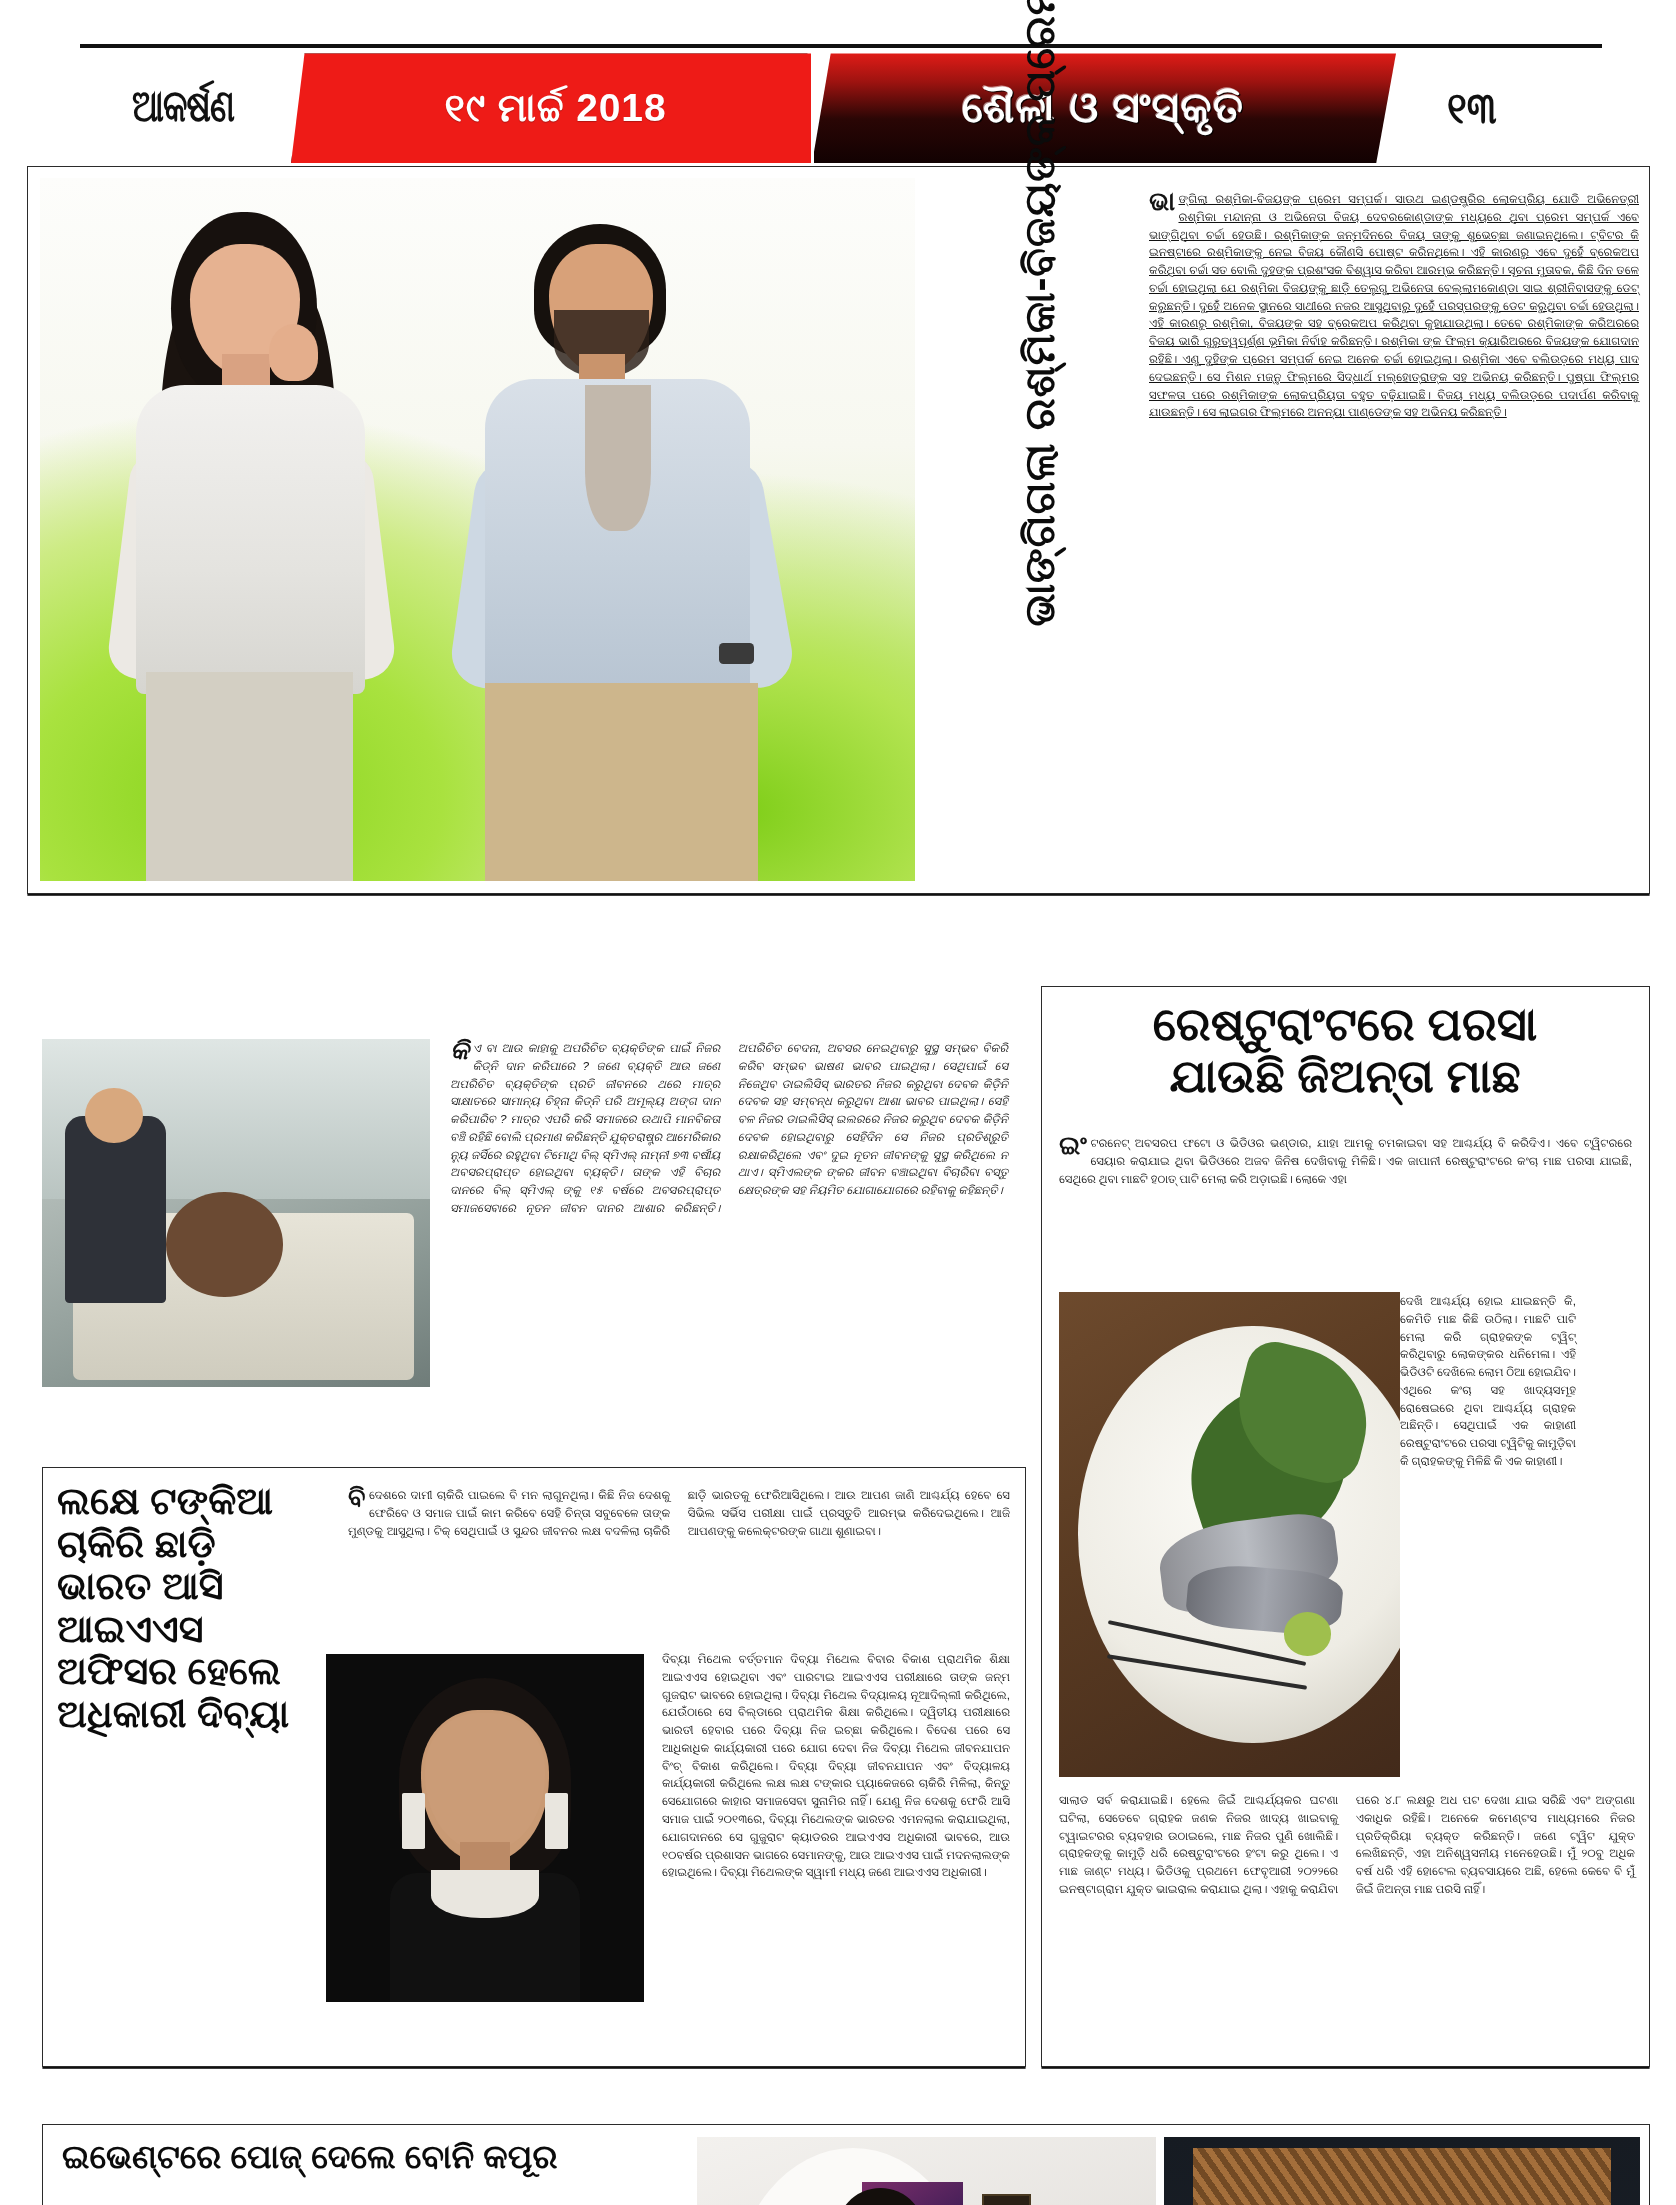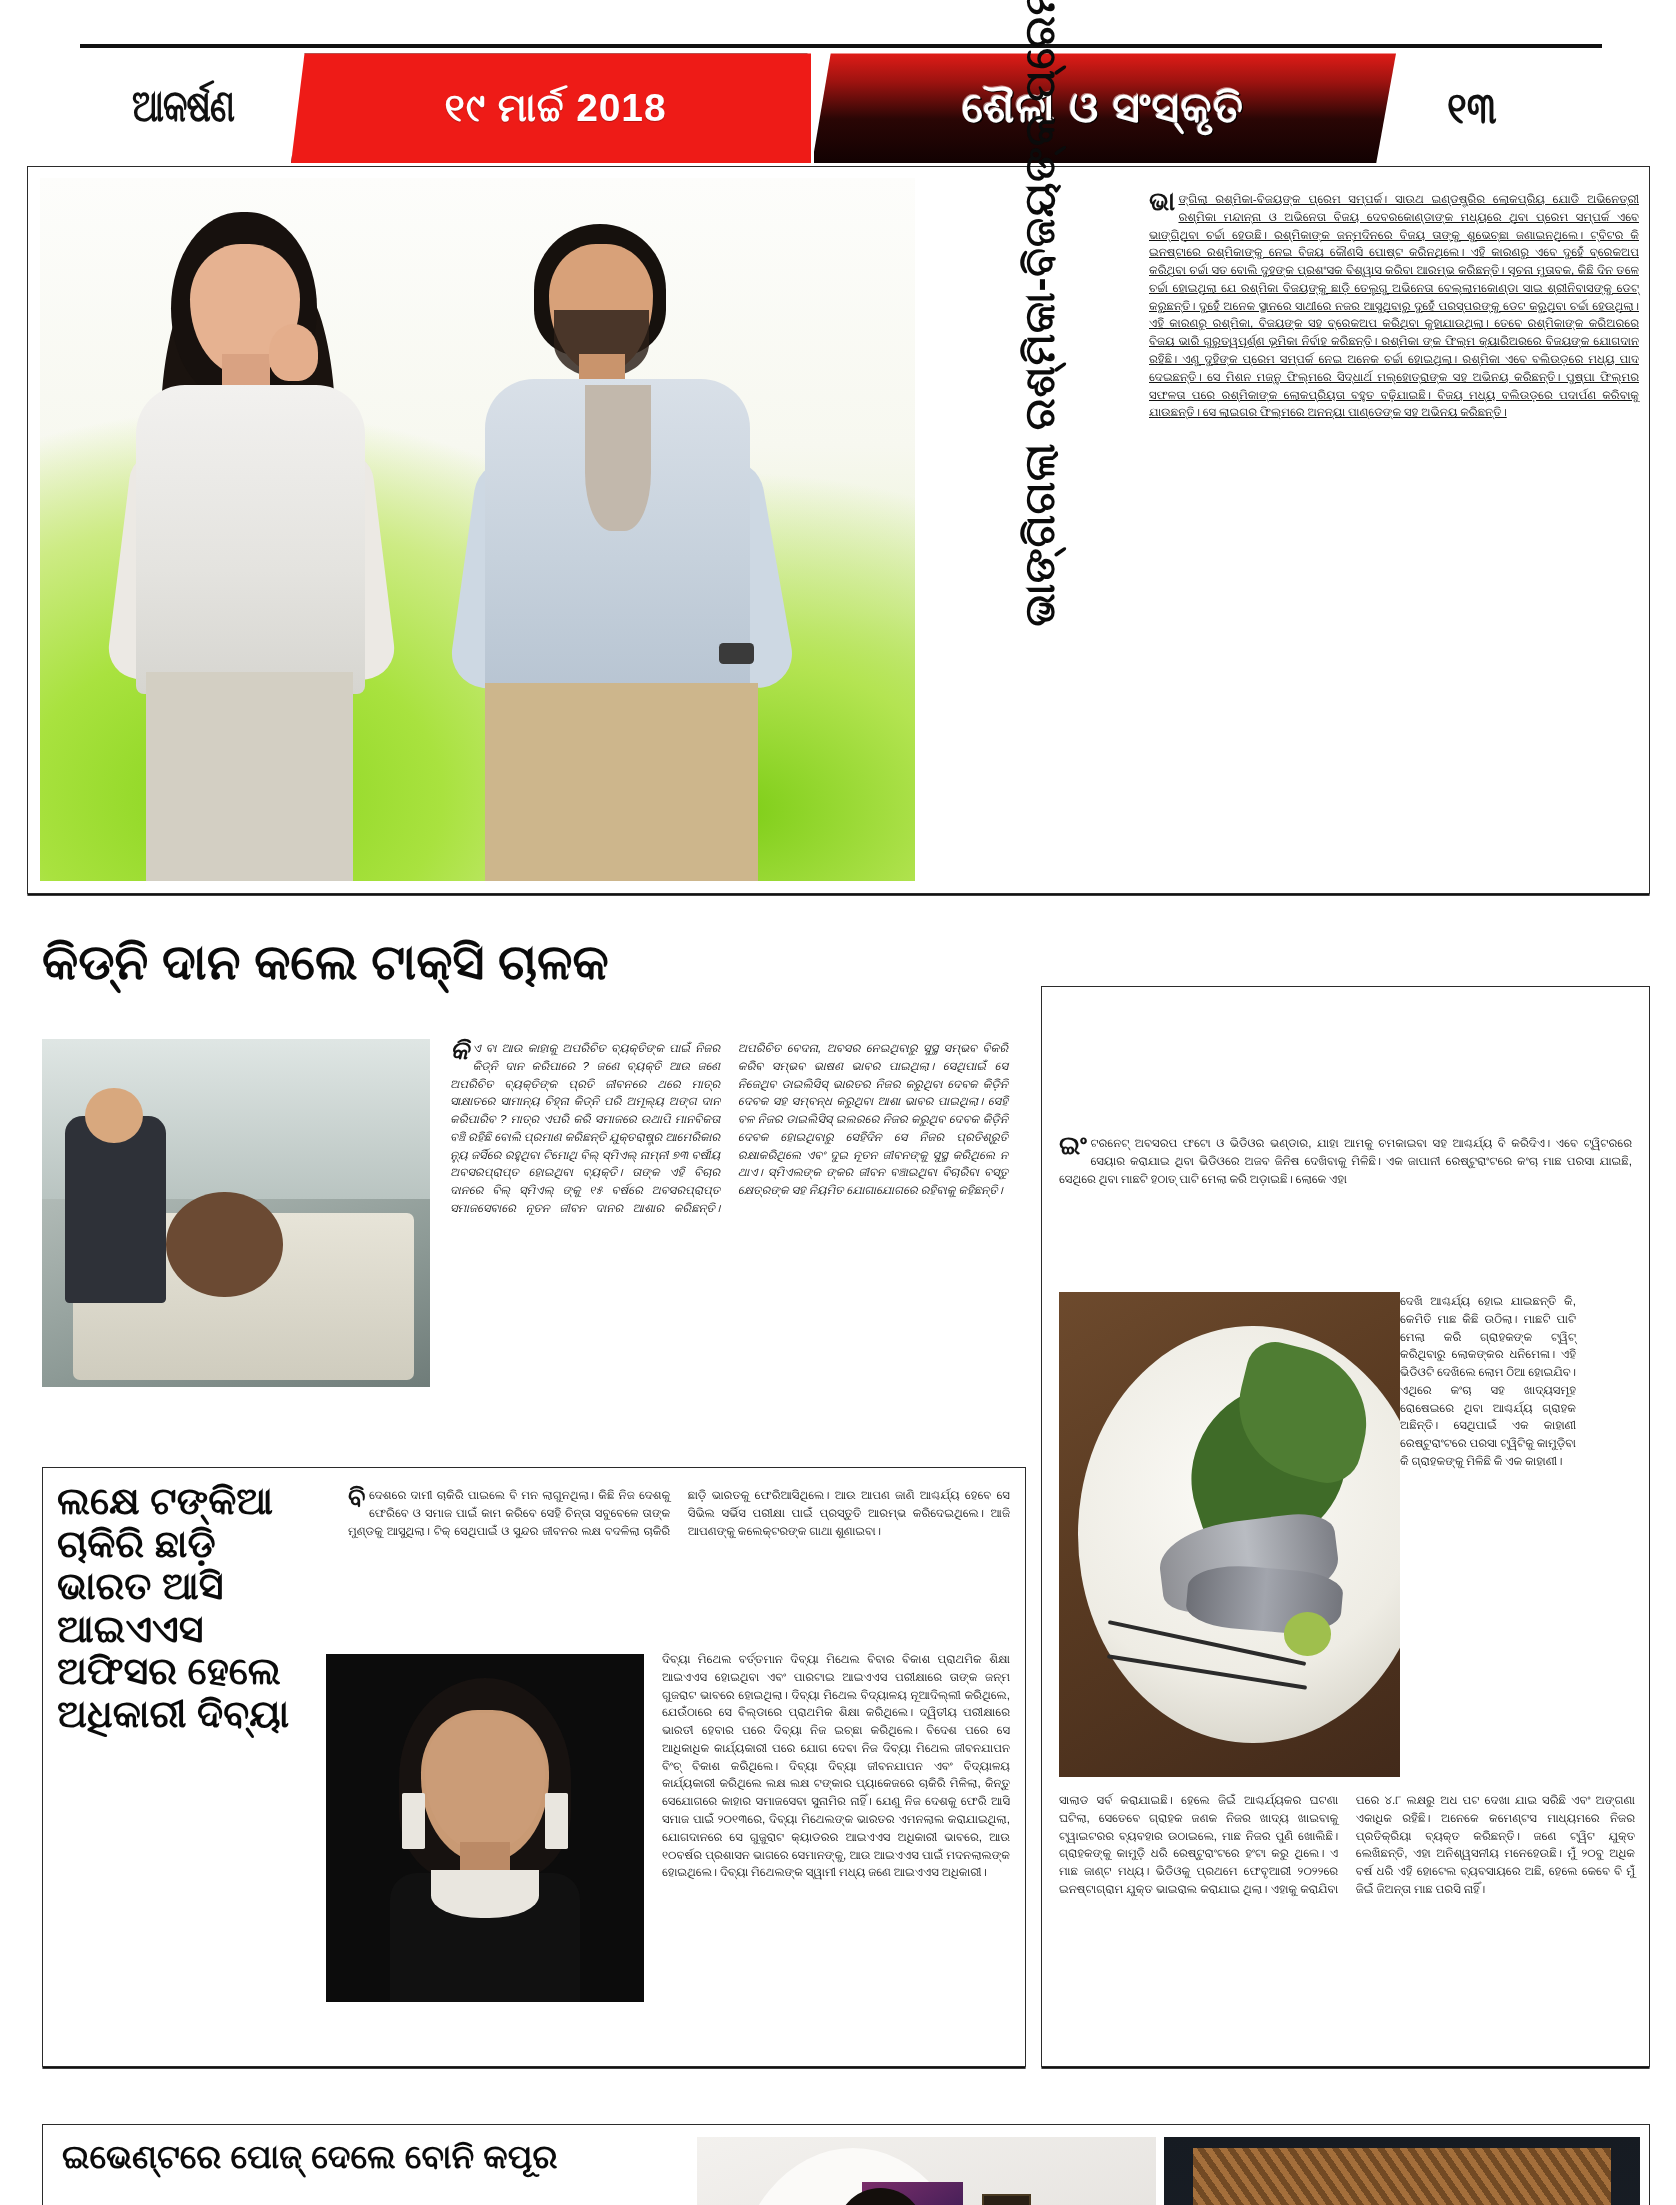--- a/index.html
+++ b/index.html
@@ -214,39 +214,40 @@
   </div>
 
   <div class="box" id="lead-headline" style="border:none;">
     <div class="rot hl">ଭାଙ୍ଗିଗଲା ରଶ୍ମିକା-ବିଜୟଙ୍କ ପ୍ରେମ ସମ୍ପର୍କ !</div>
   </div>
 
   <div class="box" id="lead-text" style="border:none;">
     <div class="body-text dropcap">ଭାଙ୍ଗିଲା ରଶ୍ମିକା-ବିଜୟଙ୍କ ପ୍ରେମ ସମ୍ପର୍କ। ସାଉଥ ଇଣ୍ଡଷ୍ଟ୍ରିର ଲୋକପ୍ରିୟ ଯୋଡି ଅଭିନେତ୍ରୀ ରଶ୍ମିକା ମନ୍ଦାନ୍ନା ଓ ଅଭିନେତା ବିଜୟ ଦେବରକୋଣ୍ଡାଙ୍କ ମଧ୍ୟରେ ଥିବା ପ୍ରେମ ସମ୍ପର୍କ ଏବେ ଭାଙ୍ଗିଥିବା ଚର୍ଚ୍ଚା ହେଉଛି। ରଶ୍ମିକାଙ୍କ ଜନ୍ମଦିନରେ ବିଜୟ ତାଙ୍କୁ ଶୁଭେଚ୍ଛା ଜଣାଇନଥିଲେ। ଟ୍ବିଟର କି ଇନଷ୍ଟାରେ ରଶ୍ମିକାଙ୍କୁ ନେଇ ବିଜୟ କୌଣସି ପୋଷ୍ଟ କରିନଥିଲେ। ଏହି କାରଣରୁ ଏବେ ଦୁହେଁ ବ୍ରେକଅପ କରିଥିବା ଚର୍ଚ୍ଚା ସତ ବୋଲି ଦୁହଙ୍କ ପ୍ରଶଂସକ ବିଶ୍ୱାସ କରିବା ଆରମ୍ଭ କରିଛନ୍ତି। ସୂଚନା ମୁତାବକ, କିଛି ଦିନ ତଳେ ଚର୍ଚ୍ଚା ହୋଇଥିଲା ଯେ ରଶ୍ମିକା ବିଜୟଙ୍କୁ ଛାଡ଼ି ତେଲୁଗୁ ଅଭିନେତା ବେଲ୍ଲାମକୋଣ୍ଡା ସାଇ ଶ୍ରୀନିବାସଙ୍କୁ ଡେଟ୍ କରୁଛନ୍ତି। ଦୁହେଁ ଅନେକ ସ୍ଥାନରେ ସାଥୀରେ ନଜର ଆସୁଥିବାରୁ ଦୁହେଁ ପରସ୍ପରଙ୍କୁ ଡେଟ କରୁଥିବା ଚର୍ଚ୍ଚା ହେଉଥିଲା। ଏହି କାରଣରୁ ରଶ୍ମିକା, ବିଜୟଙ୍କ ସହ ବ୍ରେକଅପ କରିଥିବା କୁହାଯାଉଥିଲା। ତେବେ ରଶ୍ମିକାଙ୍କ କରିଅରରେ ବିଜୟ ଭାରି ଗୁରୁତ୍ୱପୂର୍ଣ୍ଣ ଭୂମିକା ନିର୍ବାହ କରିଛନ୍ତି। ରଶ୍ମିକା ଙ୍କ ଫିଲ୍ମ କ୍ୟାରିଅରରେ ବିଜୟଙ୍କ ଯୋଗଦାନ ରହିଛି। ଏଣୁ ଦୁହିଙ୍କ ପ୍ରେମ ସମ୍ପର୍କ ନେଇ ଅନେକ ଚର୍ଚ୍ଚା ହୋଇଥିଲା। ରଶ୍ମିକା ଏବେ ବଲିଉଡ଼ରେ ମଧ୍ୟ ପାଦ ଦେଇଛନ୍ତି। ସେ ମିଶନ ମଜ୍ନୁ ଫିଲ୍ମରେ ସିଦ୍ଧାର୍ଥ ମଲ୍ହୋତ୍ରାଙ୍କ ସହ ଅଭିନୟ କରିଛନ୍ତି। ପୁଷ୍ପା ଫିଲ୍ମର ସଫଳତା ପରେ ରଶ୍ମିକାଙ୍କ ଲୋକପ୍ରିୟତା ବହୁତ ବଢ଼ିଯାଇଛି। ବିଜୟ ମଧ୍ୟ ବଲିଉଡ଼ରେ ପଦାର୍ପଣ କରିବାକୁ ଯାଉଛନ୍ତି। ସେ ଲାଇଗର ଫିଲ୍ମରେ ଅନନ୍ୟା ପାଣ୍ଡେଙ୍କ ସହ ଅଭିନୟ କରିଛନ୍ତି।</div>
   </div>
 
-  <div class="box" id="k-headline" style="border:none;">
-    <div class="hl">କିଡ୍‌ନି ଦାନ କଲେ ଟାକ୍‌ସି ଚାଳକ</div>
-  </div>
 
   <div class="photo" id="k-photo">
     <div class="ph-inner kp-bg"></div>
     <div class="kp-wall"></div>
       <div class="kp-bed"></div>
     <div class="kp-pat"></div>
       <div class="kp-vis"></div>
       <div class="kp-vis-h"></div>
   </div>
 
   <div class="box" id="k-text" style="border:none;">
     <div class="body-text c2 dropcap">କିଏ ବା ଆଉ କାହାକୁ ଅପରିଚିତ ବ୍ୟକ୍ତିଙ୍କ ପାଇଁ ନିଜର କିଡ୍‌ନି ଦାନ କରିପାରେ ? ଜଣେ ବ୍ୟକ୍ତି ଆଉ ଜଣେ ଅପରିଚିତ ବ୍ୟକ୍ତିଙ୍କ ପ୍ରତି ଜୀବନରେ ଥରେ ମାତ୍ର ସାକ୍ଷାତରେ ସାମାନ୍ୟ ଚିହ୍ନା କିଡ୍‌ନି ପରି ଅମୂଲ୍ୟ ଅଙ୍ଗ ଦାନ କରିପାରିବ ? ମାତ୍ର ଏପରି କରି ସମାଜରେ ଉଥାପି ମାନବିକତା ବଞ୍ଚି ରହିଛି ବୋଲି ପ୍ରମାଣ କରିଛନ୍ତି ଯୁକ୍ତରାଷ୍ଟ୍ର ଆମେରିକାର ନ୍ୟୁ ଜର୍ସିରେ ରହୁଥିବା ଟିମୋଥି ବିଲ୍ ସ୍ମିଏଲ୍ ନାମ୍ନୀ ୭୩ ବର୍ଷୀୟ ଅବସରପ୍ରାପ୍ତ ହୋଇଥିବା ବ୍ୟକ୍ତି। ତାଙ୍କ ଏହି ବିଚାର ଦାନରେ ବିଲ୍ ସ୍ମିଏଲ୍ ଙ୍କୁ ୧୫ ବର୍ଷରେ ଅବସରପ୍ରାପ୍ତ ସମାଜସେବାରେ ନୂତନ ଜୀବନ ଦାନର ଆଶାର କରିଛନ୍ତି। ଅପରିଚିତ ବେଦନା, ଅବସର ନେଇଥିବାରୁ ସୁସ୍ଥ ସମ୍ଭବ ବିକରି କରିବ ସମ୍ଭବ ଭାଷଣ ଭାବର ପାଇଥିଲା। ସେଥିପାଇଁ ସେ ନିଜେଥିବ ଡାଇଲିସିସ୍ ଭାରତର ନିଜର କରୁଥିବା ଦେବକ କିଡ଼ିନି ଦେବକ ସହ ସମ୍ବନ୍ଧ କରୁଥିବା ଆଶା ଭାବର ପାଇଥିଲା। ସେହି ବଳ ନିଜର ଡାଇଲିସିସ୍ ଇଲରରେ ନିଜର କରୁଥିବ ଦେବକ କିଡ଼ିନି ଦେବକ ହୋଇଥିବାରୁ ସେହିଦିନ ସେ ନିଜର ପ୍ରତିଶ୍ରୁତି ରକ୍ଷାକରିଥିଲେ ଏବଂ ଦୁଇ ନୂତନ ଜୀବନଙ୍କୁ ସୁସ୍ଥ କରିଥିଲେ ନ ଥାଏ। ସ୍ମିଏଲଙ୍କ ଙ୍କର ଜୀବନ ବଞ୍ଚାଇଥିବା ବିଚାରିବା ବସ୍ତୁ କ୍ଷେତ୍ରଙ୍କ ସହ ନିୟମିତ ଯୋଗାଯୋଗରେ ରହିବାକୁ କହିଛନ୍ତି।</div>
   </div>
 
   <div class="box heavy" id="r-box"></div>
 
+  <div class="box" id="r-headline" style="border:none;">
+    <div class="hl">ରେଷ୍ଟୁରାଂଟରେ ପରସା</div>
+    <div class="hl">ଯାଉଛି ଜିଅନ୍ତା ମାଛ</div>
+  </div>
 
   <div class="box" id="r-text-top" style="border:none;">
     <div class="body-text dropcap">ଇଂଟରନେଟ୍ ଅବସରପ ଫଟୋ ଓ ଭିଡିଓର ଭଣ୍ଡାର, ଯାହା ଆମକୁ ଚମକାଇବା ସହ ଆଶ୍ଚର୍ଯ୍ୟ ବି କରିଦିଏ। ଏବେ ଟ୍ୱିଟରରେ ସେୟାର କରାଯାଇ ଥିବା ଭିଡିଓରେ ଅଜବ ଜିନିଷ ଦେଖିବାକୁ ମିଳିଛି। ଏକ ଜାପାନୀ ରେଷ୍ଟୁରାଂଟରେ କଂଚା ମାଛ ପରସା ଯାଇଛି, ସେଥିରେ ଥିବା ମାଛଟି ହଠାତ୍ ପାଟି ମେଲା କରି ଅଡ଼ାଇଛି। ଲୋକେ ଏହା</div>
   </div>
 
   <div class="photo" id="r-photo">
     <div class="ph-inner rp-bg"></div>
     <div class="rp-plate"></div>
     <div class="rp-leaf"></div>
       <div class="rp-leaf2"></div>

